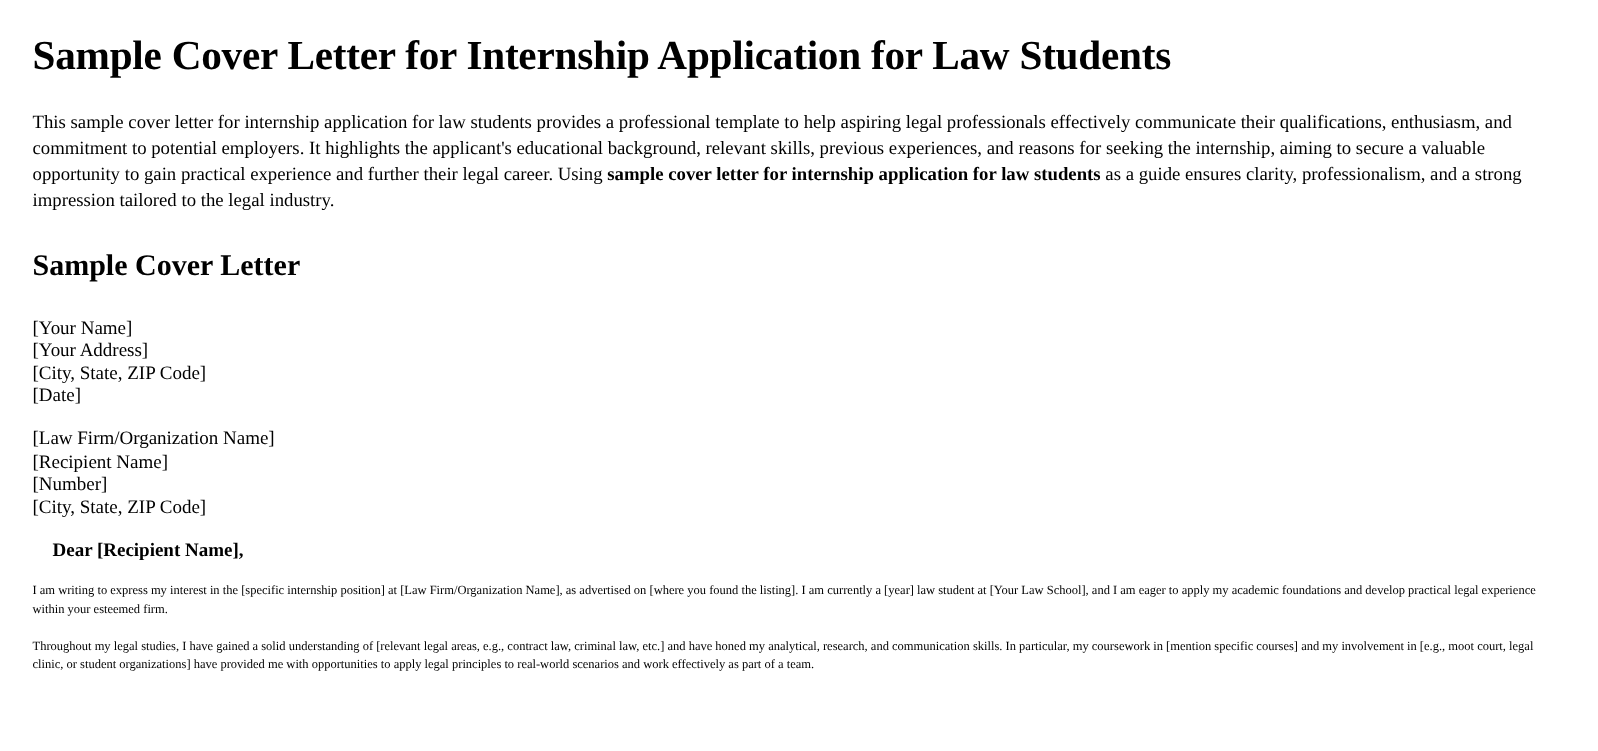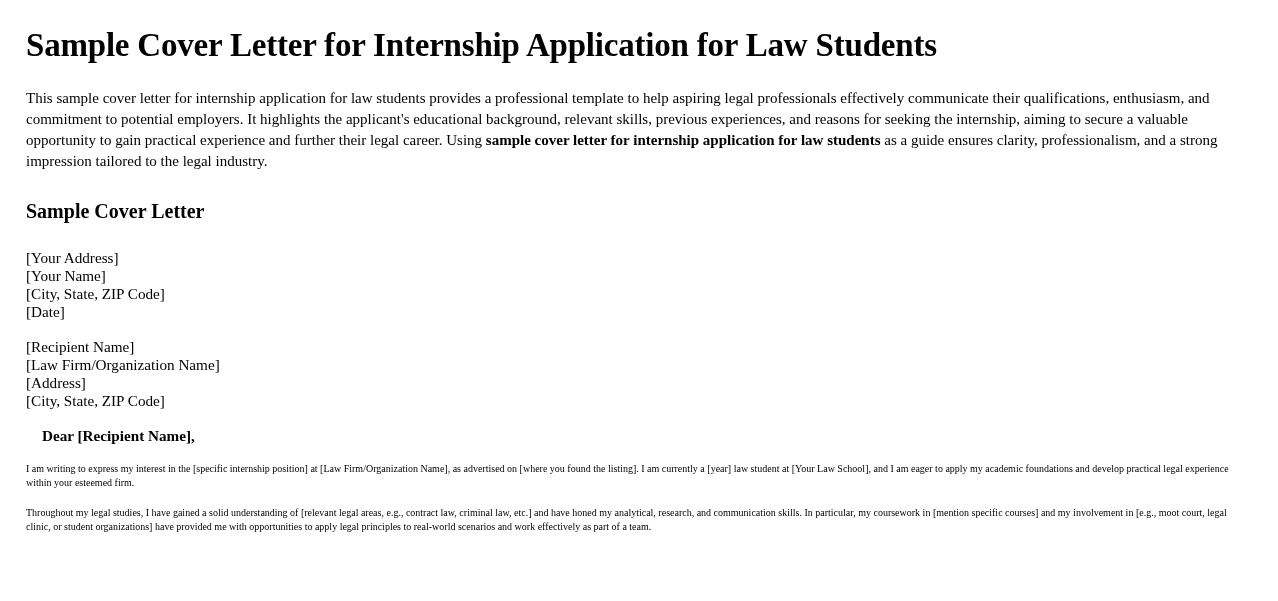--- a/index.html
+++ b/index.html
@@ -31,21 +31,21 @@
     font-size: 15px;
     line-height: 1.42;
     margin: 0 0 26px 0;
     text-align: left;
   }
   p.intro b {
     font-weight: bold;
   }
   h2.section-title {
     font-family: "Liberation Serif", serif;
-    font-size: 20px;
+    font-size: 24px;
     font-weight: bold;
     margin: 0 0 26px 0;
     line-height: 1.2;
   }
   .addr-block {
     font-size: 15.2px;
     line-height: 1.2;
     margin: 0 0 0 0;
   }
   .addr-line {
@@ -72,32 +72,32 @@
 
 <div class="page">
 
   <h1 class="doc-title">Sample Cover Letter for Internship Application for Law Students</h1>
 
   <p class="intro"><span>This sample cover letter for internship application for law students provides a professional template to help aspiring legal professionals effectively communicate their qualifications, enthusiasm, and commitment to potential employers. It highlights the applicant's educational background, relevant skills, previous experiences, and reasons for seeking the internship, aiming to secure a valuable opportunity to gain practical experience and further their legal career. Using </span><b>sample cover letter for internship application for law students</b><span> as a guide ensures clarity, professionalism, and a strong impression tailored to the legal industry.</span></p>
 
   <h2 class="section-title">Sample Cover Letter</h2>
 
   <div class="addr-block">
+    <span class="addr-line">[Your Name]</span>
     <span class="addr-line">[Your Address]</span>
-    <span class="addr-line">[Your Name]</span>
     <span class="addr-line">[City, State, ZIP Code]</span>
     <span class="addr-line">[Date]</span>
   </div>
 
   <div class="gap-block"></div>
 
   <div class="addr-block">
+    <span class="addr-line">[Law Firm/Organization Name]</span>
     <span class="addr-line">[Recipient Name]</span>
-    <span class="addr-line">[Law Firm/Organization Name]</span>
-    <span class="addr-line">[Address]</span>
+    <span class="addr-line">[Number]</span>
     <span class="addr-line">[City, State, ZIP Code]</span>
   </div>
 
   <p class="salutation">Dear [Recipient Name],</p>
 
   <p class="body-par">I am writing to express my interest in the [specific internship position] at [Law Firm/Organization Name], as advertised on [where you found the listing]. I am currently a [year] law student at [Your Law School], and I am eager to apply my academic foundations and develop practical legal experience within your esteemed firm.</p>
   <p class="body-par">Throughout my legal studies, I have gained a solid understanding of [relevant legal areas, e.g., contract law, criminal law, etc.] and have honed my analytical, research, and communication skills. In particular, my coursework in [mention specific courses] and my involvement in [e.g., moot court, legal clinic, or student organizations] have provided me with opportunities to apply legal principles to real-world scenarios and work effectively as part of a team.</p>
 
 </div>
 

